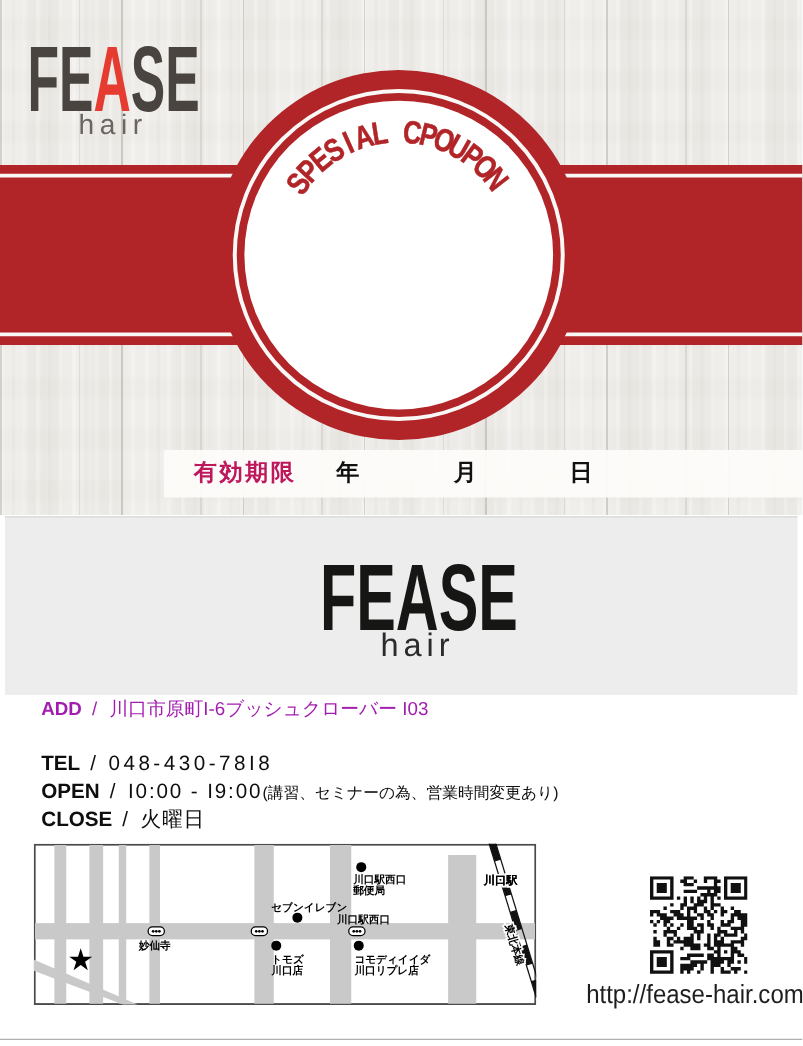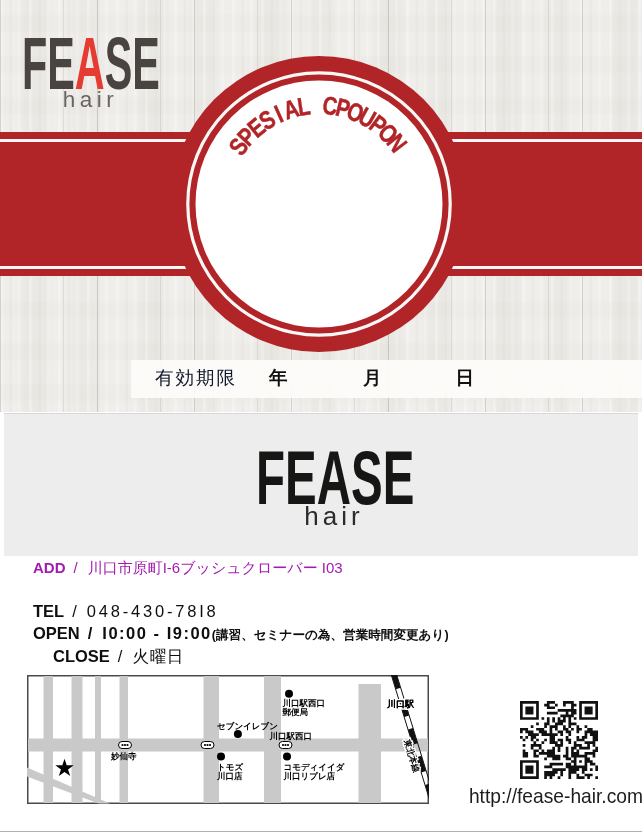--- a/index.html
+++ b/index.html
@@ -47,41 +47,41 @@
     <text font-size="25.5" font-weight="bold" fill="#b12427" stroke="#b12427" stroke-width="0.45" text-anchor="middle" transform="translate(235.97 109.65) rotate(52.05) scale(0.8 1)">N</text>
   </g>
 </svg>
 
 <div class="abs" style="left:22px;top:34.1px;width:260px;height:60px;font-size:74.5px;font-weight:bold;color:#4a4440;transform:scaleX(0.5546);transform-origin:0 0;white-space:nowrap;line-height:60px;">FE<span style="color:#e63b30">A</span>SE</div>
 
 <div class="abs" style="left:55.5px;top:87px;width:70px;text-align:center;font-size:22.5px;color:#6a6562;letter-spacing:4.5px;">hair</div>
 
 <div class="abs" style="left:131px;top:360px;width:511px;height:38px;background:rgba(253,252,250,0.93);"></div>
 
-<div class="abs" style="left:155px;top:365px;font-size:18.5px;font-weight:normal;color:#0f172a;letter-spacing:2px;">有効期限</div>
+<div class="abs" style="left:155px;top:365px;font-size:18.5px;font-weight:bold;color:#be185d;letter-spacing:2px;">有効期限</div>
 
 <div class="abs" style="left:269px;top:365px;font-size:18.5px;font-weight:bold;color:#111;">年</div>
 
 <div class="abs" style="left:363px;top:365px;font-size:18.5px;font-weight:bold;color:#111;">月</div>
 
 <div class="abs" style="left:455.5px;top:365px;font-size:18.5px;font-weight:bold;color:#111;">日</div>
 
 <div class="abs" style="left:4px;top:413px;width:633.5px;height:142px;background:#ededee;border-top:1px solid #d8d8d8;"></div>
 
 <div class="abs" style="left:255.5px;top:448.2px;width:260px;font-size:75.5px;font-weight:bold;color:#161614;transform:scaleX(0.629);transform-origin:0 0;white-space:nowrap;line-height:60px;">FEASE</div>
 
 <div class="abs" style="left:299px;top:501px;width:70px;text-align:center;font-size:26px;color:#2b2b2b;letter-spacing:4px;">hair</div>
 
 <div class="abs" style="left:33px;top:557px;width:560px;height:22.17px;font-size:15px;color:#a21caf;line-height:22.17px;white-space:nowrap;"><b>ADD</b><span style="margin:0 10px 0 8px;">/</span><span>川口市原町I-6ブッシュクローバー I03</span></div>
 
 <div class="abs" style="left:33px;top:599.5px;width:560px;height:22.17px;font-size:16.5px;color:#0e0e0e;line-height:22.17px;white-space:nowrap;"><b>TEL</b><span style="margin:0 10px 0 8px;">/</span><span style="letter-spacing:2.8px;margin-top:18px;">048-430-78I8</span></div>
 
-<div class="abs" style="left:33px;top:621.7px;width:560px;height:22.17px;font-size:16.5px;color:#0e0e0e;line-height:22.17px;white-space:nowrap;font-weight:bold;"><b>OPEN</b><span style="margin:0 10px 0 8px;">/</span><span style="letter-spacing:1.5px;">I0:00 - I9:00</span><span style="font-size:12.6px;">(講習、セミナーの為、営業時間変更あり)</span></div>
+<div class="abs" style="left:33px;top:621.7px;width:560px;height:22.17px;font-size:16.5px;color:#0e0e0e;line-height:22.17px;white-space:nowrap;"><b>OPEN</b><span style="margin:0 10px 0 8px;">/</span><span style="letter-spacing:1.5px;">I0:00 - I9:00</span><span style="font-size:12.6px;">(講習、セミナーの為、営業時間変更あり)</span></div>
 
-<div class="abs" style="left:33px;top:645.3px;width:560px;height:22.17px;font-size:16.5px;color:#0e0e0e;line-height:22.17px;white-space:nowrap;margin-left:20px;"><b>CLOSE</b><span style="margin:0 10px 0 8px;">/</span><span style="letter-spacing:0.7px;">火曜日</span></div>
+<div class="abs" style="left:33px;top:645.3px;width:560px;height:22.17px;font-size:16.5px;color:#0e0e0e;line-height:22.17px;white-space:nowrap;"><b>CLOSE</b><span style="margin:0 10px 0 8px;">/</span><span style="letter-spacing:0.7px;">火曜日</span></div>
 
 <svg class="abs" style="left:26.5px;top:675px;" width="402" height="129" viewBox="0 0 402 129">
 
   <rect x="0.75" y="0.75" width="400.5" height="127.5" fill="#ffffff" stroke="#4a4a4a" stroke-width="1.5"></rect>
   <g fill="#c9c9c9">
 
     <rect x="16.5" y="1" width="9.5" height="127"></rect>
 
     <rect x="44.5" y="1" width="11" height="127"></rect>
 

